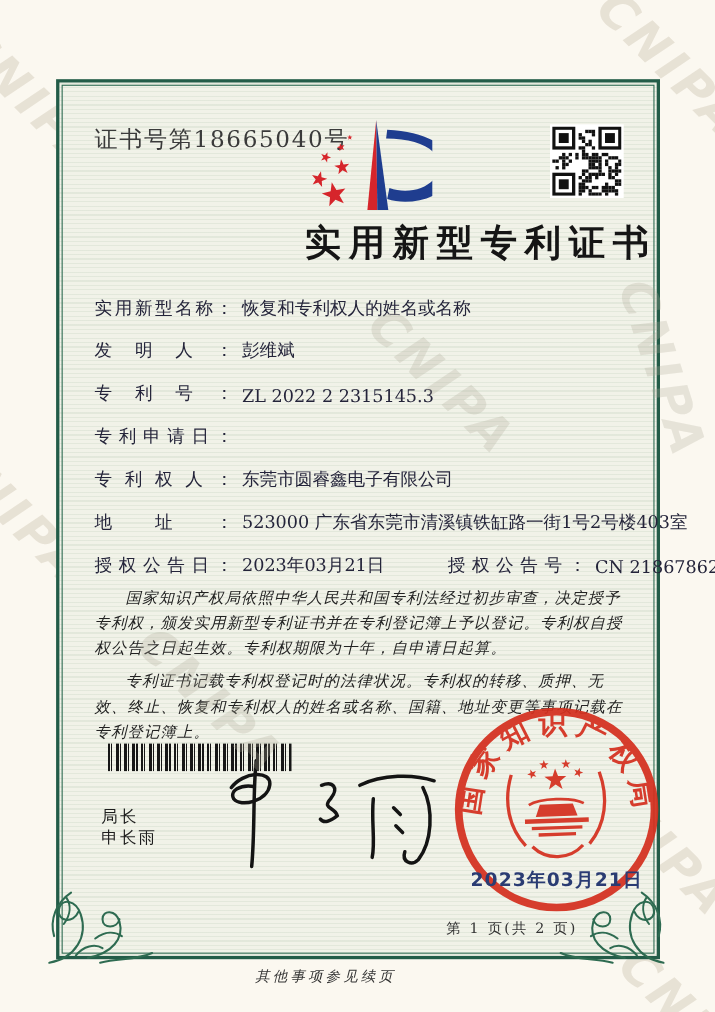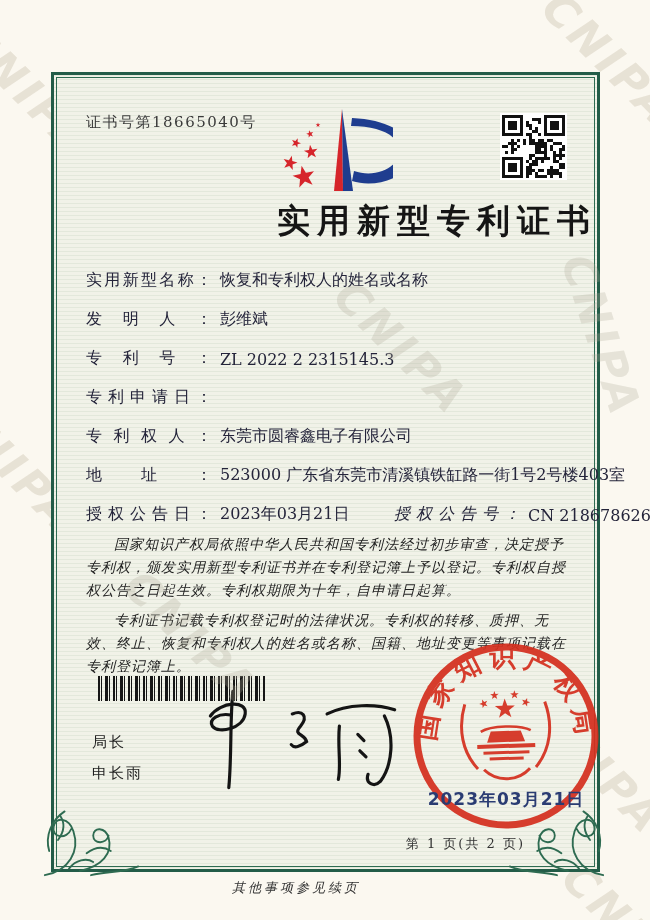--- a/index.html
+++ b/index.html
@@ -8,40 +8,40 @@
   
   .wm{position:absolute;font-family:"DejaVu Sans","Liberation Sans",sans-serif;
       font-weight:bold;font-style:italic;font-size:44px;letter-spacing:4px;
       color:rgba(203,193,173,0.40);transform-origin:left top;pointer-events:none;z-index:0;}
   .wm.inner{color:rgba(175,172,155,0.28);z-index:2;}
   
   .frame{position:absolute;left:51px;top:72px;width:549px;height:800px;z-index:1;
          border:3px solid #235c48;box-sizing:border-box;background-color:#f1f2e8;
          background-image:repeating-linear-gradient(180deg,rgba(140,170,140,0.14) 0 1px,transparent 1px 4px);}
   .frame::before{content:'';position:absolute;inset:2px;border:1px solid #2e6b52;pointer-events:none;}
-  .cert-no{position:absolute;left:32px;top:38px;font-size:15px;letter-spacing:1.5px;color:#3a3a3a;z-index:3;}
+  .cert-no{position:absolute;left:32px;top:38px;font-size:21px;letter-spacing:1.5px;color:#3a3a3a;z-index:3;}
   .logo{position:absolute;left:227px;top:30px;z-index:3;}
   .qr{position:absolute;left:446px;top:38px;width:63px;height:63px;background:#fff;padding:2px;z-index:3;}
   .title{position:absolute;left:0;right:0;top:124px;text-align:right;font-size:33px;font-weight:bold;
          letter-spacing:7px;color:#151515;z-index:3;}
   .fields{position:absolute;left:32px;right:14px;top:177px;z-index:3;font-size:16px;}
   .frow{display:flex;align-items:flex-end;height:39px;}
   .flabel{width:126px;text-align:justify;text-align-last:justify;color:#24243a;flex:none;}
   .fvalue{margin-left:8px;color:#24243a;white-space:nowrap;}
   .fvalue.w{min-width:152px;}
-  .flabel.second{margin-left:22px;font-style:italic;}
+  .flabel.second{margin-left:35px;}
   .paras{position:absolute;left:32px;width:492px;top:458px;z-index:3;font-size:14px;
          line-height:1.66;font-style:italic;letter-spacing:1px;color:#222;}
   .paras p{margin:0 0 6px 0;text-indent:2em;}
   .barcode{position:absolute;left:44px;top:601px;width:167px;height:25px;z-index:3;
     background:repeating-linear-gradient(90deg,#161616 0 2px,transparent 2px 3px,#161616 3px 4px,
       transparent 4px 7px,#161616 7px 10px,transparent 10px 11px,#161616 11px 12px,transparent 12px 15px);}
   .signer{position:absolute;left:38px;top:658px;z-index:3;
           font-family:"DejaVu Sans","Liberation Sans",sans-serif;font-size:15px;letter-spacing:2px;color:#1d1d1d;}
-  .signer div{margin-bottom:12px;}
+  .signer div{}
   .signature{position:absolute;left:140px;top:610px;z-index:4;}
   .seal{position:absolute;left:357px;top:566px;width:190px;height:190px;z-index:5;opacity:0.93;}
   .page-num{position:absolute;left:0;right:72px;top:760px;text-align:right;font-size:13px;
             letter-spacing:2px;color:#333;z-index:3;}
   .note{position:absolute;left:232px;top:879px;font-size:13px;font-style:italic;letter-spacing:3px;
         color:#333;z-index:1;}
   .corner{position:absolute;z-index:6;pointer-events:none;}
   .corner.br{transform:scaleX(-1);}
 </style>
 </head>

